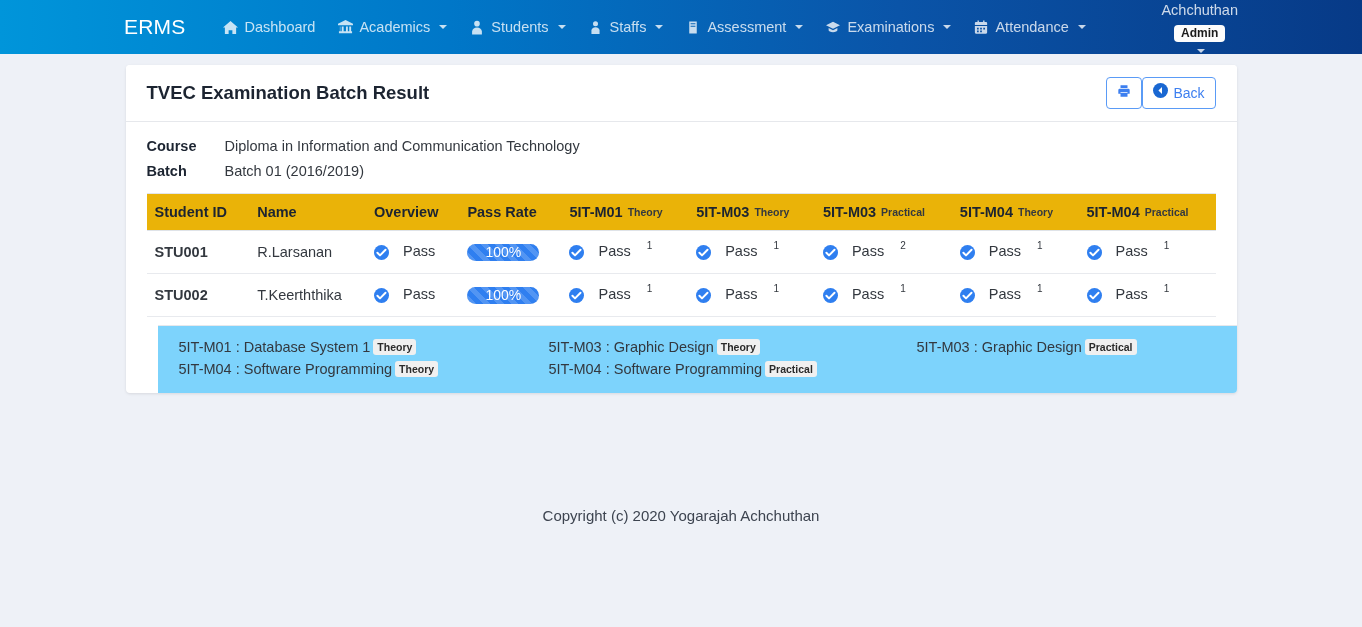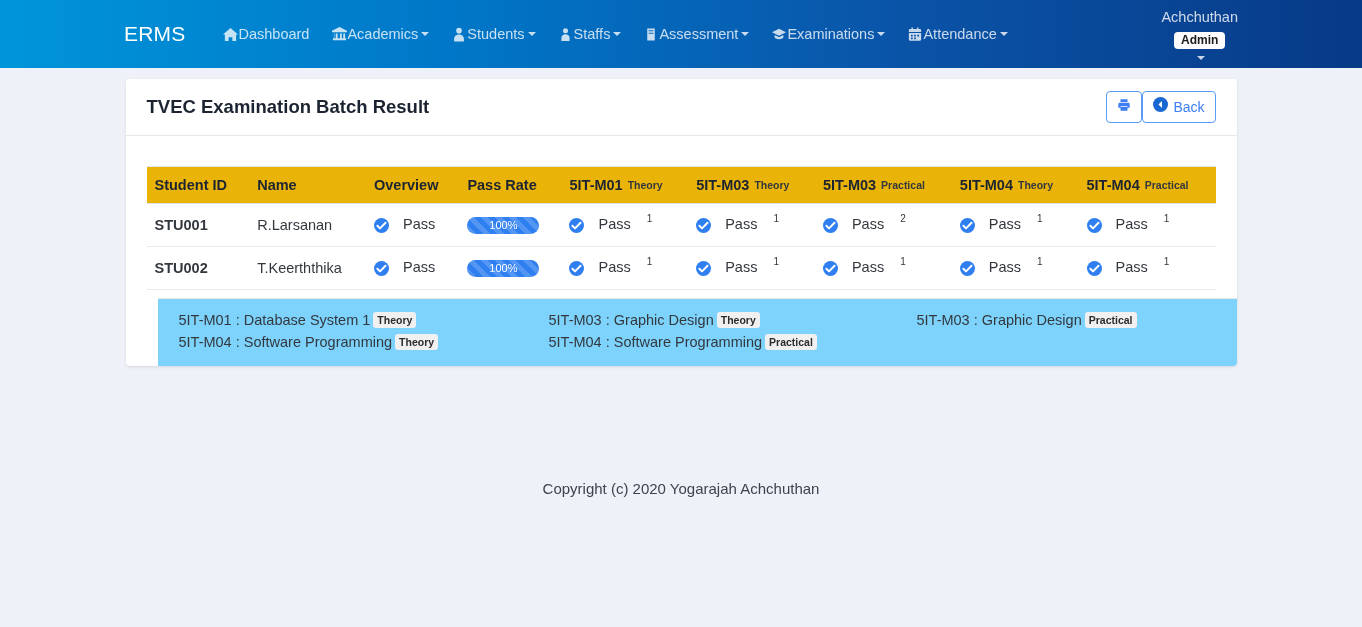--- a/index.html
+++ b/index.html
@@ -12,21 +12,21 @@
 
   body {
     font-family: "Liberation Sans", sans-serif;
     background: #eef1f7;
     color: #212529;
     font-size: 14px;
   }
 
   
   .navbar {
-    height: 68px;
+    height: 54px;
     width: 100%;
     background: linear-gradient(90deg, #0095da 0%, #0077c8 33%, #0a54a8 66%, #073a87 100%);
     display: flex;
     align-items: center;
     padding: 0 0 0 0;
     position: relative;
   }
   .brand {
     color: #ffffff;
     font-size: 21px;
@@ -36,20 +36,21 @@
     letter-spacing: 0.2px;
   }
   .nav-links {
     display: flex;
     align-items: center;
     gap: 0px;
   }
   .nav-item {
     display: flex;
     align-items: center;
+    gap: 6px;
     color: rgba(255,255,255,0.78);
     font-size: 14.5px;
     padding: 6px 11px;
     white-space: nowrap;
     cursor: pointer;
   }
   .nav-item .ico {
     display: inline-flex;
     align-items: center;
     justify-content: center;
@@ -217,21 +218,21 @@
   }
   .progress-bar {
     height: 100%;
     background-color: #2f7ff0;
     background-image: linear-gradient(45deg,
       rgba(255,255,255,.17) 25%, transparent 25%,
       transparent 50%, rgba(255,255,255,.17) 50%,
       rgba(255,255,255,.17) 75%, transparent 75%, transparent);
     background-size: 14px 14px;
     color: #fff;
-    font-size: 11px;
+    font-size: 14px;
     display: flex;
     align-items: center;
     justify-content: center;
     border-radius: 2px;
   }
 
   
   .card-footer {
     border-top: 1px solid #e6e8ec;
     padding: 13px 21px 16px 21px;
@@ -365,20 +366,30 @@
               <circle cx="8" cy="8" r="8" fill="#1967d2"></circle>
               <path d="M9.6 4.2L5.8 8l3.8 3.8V4.2z" fill="#ffffff"></path>
             </svg>
           </span>
           <span>Back</span>
         </button>
       </div>
     </div>
 
     <div class="card-body">
+      <div>
+        <div class="info-row">
+          <div class="info-label">Course</div>
+          <div class="info-value">Diploma in Information and Communication Technology</div>
+        </div>
+        <div class="info-row">
+          <div class="info-label">Batch</div>
+          <div class="info-value">Batch 01 (2016/2019)</div>
+        </div>
+      </div>
 
       <table class="result-table">
         <thead>
           <tr>
               <th><span>Student ID</span></th>
               <th><span>Name</span></th>
               <th><span>Overview</span></th>
               <th><span>Pass Rate</span></th>
               <th><span>5IT-M01</span><span class="sub">Theory</span></th>
               <th><span>5IT-M03</span><span class="sub">Theory</span></th>

